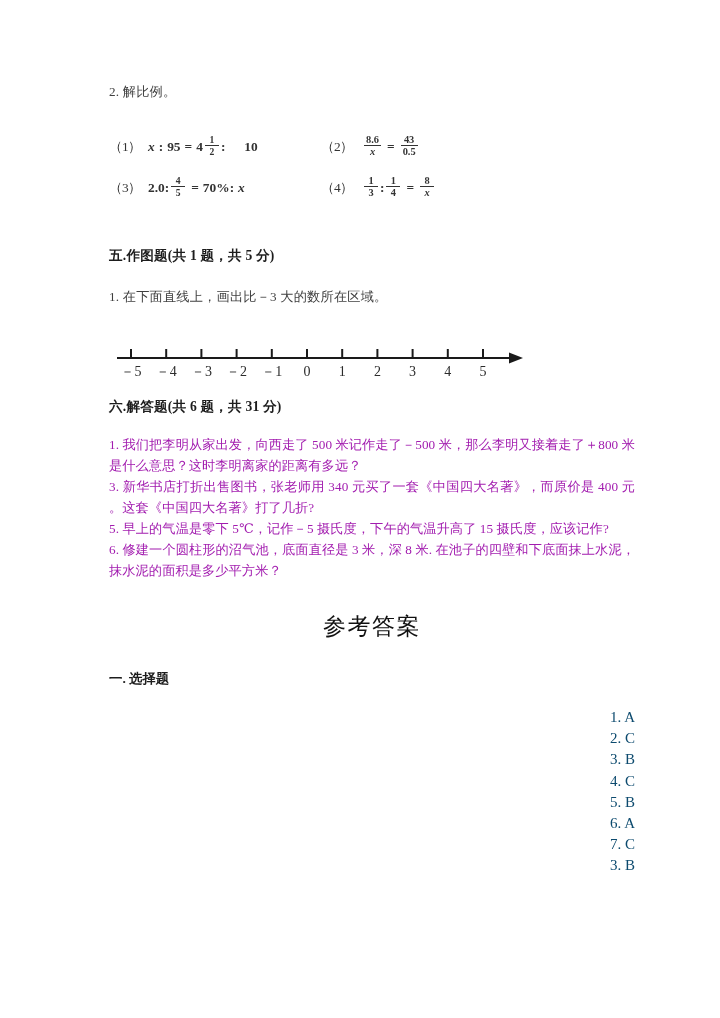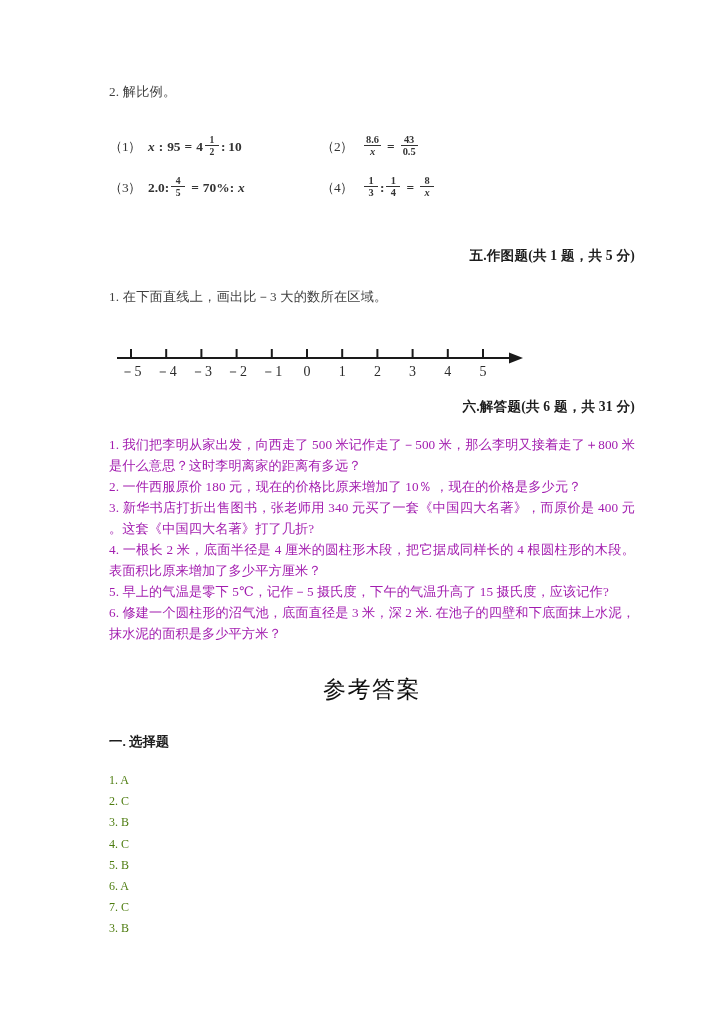--- a/index.html
+++ b/index.html
@@ -34,21 +34,20 @@
     font-size: 13.2px;
     line-height: 19px;
     color: #3f3f3f;
     letter-spacing: 0.2px;
   }
   .section-head {
     font-size: 13.6px;
     font-weight: bold;
     color: #1d1d1d;
     letter-spacing: 0.2px;
-    text-align: right;
   }
   .para {
     font-size: 13.2px;
     line-height: 21px;
     color: #a21caf;
     text-align: justify;
     letter-spacing: 0.1px;
   }
 
   
@@ -124,23 +123,24 @@
     margin-top: 30px;
   }
   .ans-section-head {
     font-size: 13.4px;
     font-weight: bold;
     color: #1d1d1d;
     margin-top: 28px;
   }
   .ans-list { margin-top: 19px; }
   .ans-item {
-    font-size: 12px;
+    font-size: 15px;
     line-height: 21.2px;
-    color: #4d7c0f;
+    color: #0c4a6e;
+    text-align: right;
   }
   .spacer-18 { height: 18px; }
   .spacer-22 { height: 22px; }
   .spacer-30 { height: 30px; }
 </style>
 </head>
 <body>
 
 <div class="page">
   <div class="content">
@@ -159,21 +159,21 @@
           <span class="op bold-m">=</span>
           <span class="mixed">
             <span class="bold-m">4</span>
             <span class="frac">
               <span class="top">1</span>
               <span class="bar"></span>
               <span class="bot">2</span>
             </span>
           </span>
           <span class="bold-m">:</span>
-          <span class="bold-m" style="margin-left:3px">10</span>
+          <span class="bold-m" style="margin-left:19px">10</span>
         </div>
 
         <div class="eq-cell">
           <span class="eq-num">（2）</span>
           <span class="frac big" style="margin-left:4px">
             <span class="top">8.6</span>
             <span class="bar"></span>
             <span class="bot ital">x</span>
           </span>
           <span class="op bold-m">=</span>
@@ -264,25 +264,23 @@
             <text x="374" y="40">5</text>
           </g>
       </svg>
     </div>
 
     <div class="section-head">六.解答题(共 6 题，共 31 分)</div>
 
     <div class="spacer-18"></div>
     <div id="answer-questions">
       <div class="para">1. 我们把李明从家出发，向西走了 500 米记作走了－500 米，那么李明又接着走了＋800 米是什么意思？这时李明离家的距离有多远？</div>
-      <div class="para">2. 一件西服原价 180 元，现在的价格比原来增加了 10％ ，现在的价格是多少元？</div>
       <div class="para">3. 新华书店打折出售图书，张老师用 340 元买了一套《中国四大名著》，而原价是 400 元 。这套《中国四大名著》打了几折?</div>
-      <div class="para">4. 一根长 2 米，底面半径是 4 厘米的圆柱形木段，把它据成同样长的 4 根圆柱形的木段。表面积比原来增加了多少平方厘米？</div>
       <div class="para">5. 早上的气温是零下 5℃，记作－5 摄氏度，下午的气温升高了 15 摄氏度，应该记作?</div>
-      <div class="para">6. 修建一个圆柱形的沼气池，底面直径是 3 米，深 2 米. 在池子的四壁和下底面抹上水泥，抹水泥的面积是多少平方米？</div>
+      <div class="para">6. 修建一个圆柱形的沼气池，底面直径是 3 米，深 8 米. 在池子的四壁和下底面抹上水泥，抹水泥的面积是多少平方米？</div>
     </div>
 
     <div class="answers-title">参考答案</div>
 
     <div class="ans-section-head">一. 选择题</div>
 
     <div class="ans-list">
       <div class="ans-item">1. A</div>
       <div class="ans-item">2. C</div>
       <div class="ans-item">3. B</div>

